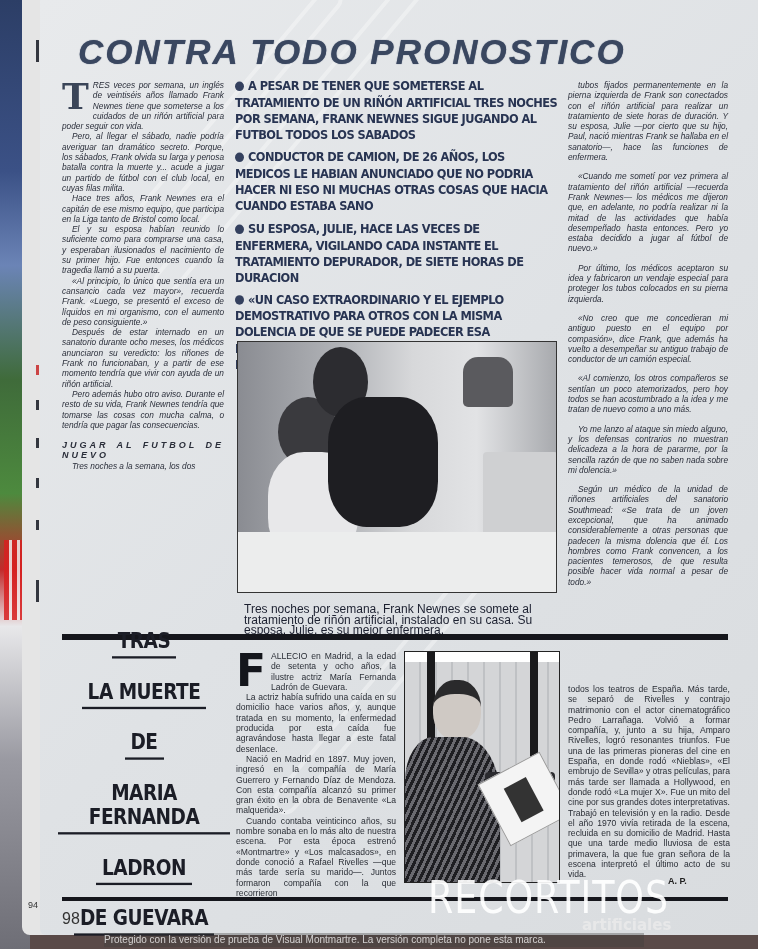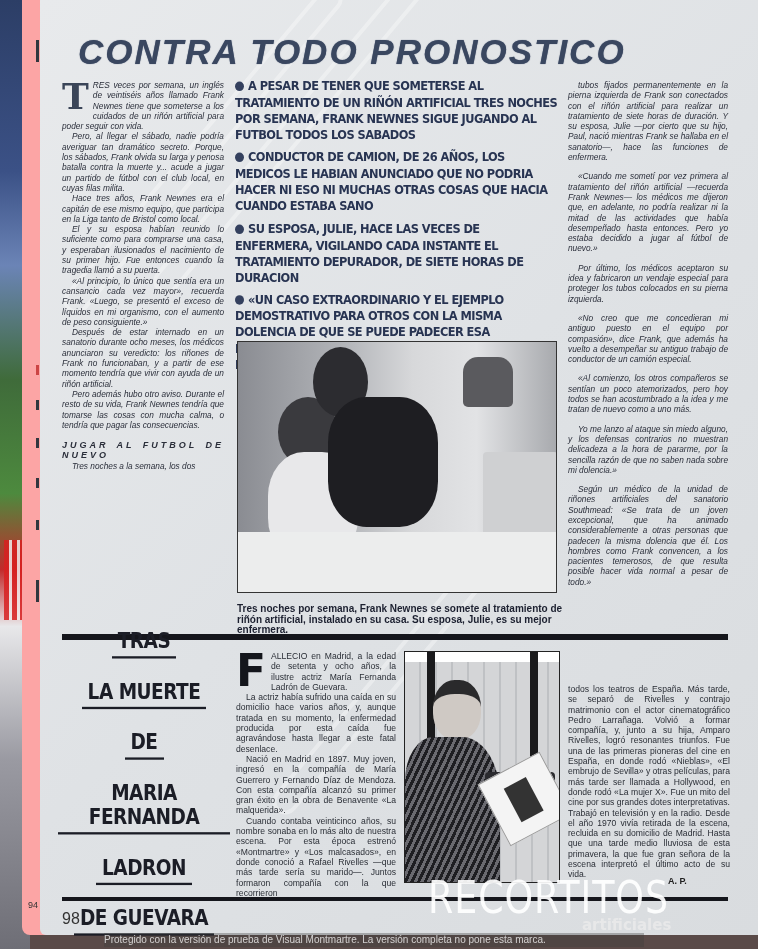--- a/index.html
+++ b/index.html
@@ -15,21 +15,21 @@
     position: absolute; left: 0; top: 0; width: 30px; height: 949px;
     background: linear-gradient(180deg, #2c3e66 0%, #3b5186 18%, #6b84b6 28%, #3f6b3a 40%, #4d8a3e 52%, #c22a2a 60%, #e8e8ea 66%, #9a9aa2 80%, #6e6e76 100%);
   }
   .left-strip .red-text {
     position: absolute; left: 4px; top: 540px; width: 22px; height: 80px;
     background: repeating-linear-gradient(90deg, #d82020 0 5px, #f2eaea 5px 8px);
     opacity: .85;
   }
   .prev-page {
     position: absolute; left: 22px; top: 0; width: 30px; height: 935px;
-    background: #fca5a5; border-right: 1px solid #9a9ea4;
+    background: #e5e5e5; border-right: 1px solid #9a9ea4;
     border-radius: 0 0 0 8px;
     padding-left: 20px;
   }
   .prev-page .tick { position: absolute; left: 14px; width: 3px; background: #33363e; }
   .prev-page .pnum { position: absolute; left: 6px; top: 900px; font-size: 9px; color: #333; }
   .page {
     position: absolute; left: 40px; top: 0; width: 718px; height: 935px;
     background: linear-gradient(135deg, #e8eaec 0%, #dfe2e5 50%, #d9dcdf 100%);
     border-radius: 0 0 0 6px;
   }
@@ -65,22 +65,22 @@
     display: inline-block; width: 9px; height: 9px; border-radius: 50%;
     background: #34405e; margin-right: 4px; vertical-align: -1px;
   }
   .photo1 {
     position: absolute; left: 197px; top: 341px; width: 320px; height: 252px;
     border: 1px solid #333; overflow: hidden;
     background: linear-gradient(90deg, #8a8c92 0%, #b5b7bb 35%, #d7d8da 55%, #e2e3e5 75%, #a8aaae 100%);
   }
   .photo1 .shape { position: absolute; border-radius: 50%; }
   .caption {
-    position: absolute; left: 197px; top: 604px; width: 330px;
-    font-size: 10px; line-height: 10.5px; font-weight: bold; color: #1c2030;
+    position: absolute; left: 204px; top: 604px; width: 330px;
+    font-size: 12px; line-height: 10.5px; font-weight: normal; color: #1c2030;
   }
   .divider {
     position: absolute; left: 22px; top: 634px; width: 666px; height: 6px; background: #15161c;
   }
   .obit-title {
     position: absolute; left: 18px; top: 650px; width: 172px; text-align: center;
     font-family: "DejaVu Sans", sans-serif; font-weight: bold; font-size: 18.5px;
     letter-spacing: -0.5px; color: #1b1d26; transform: scaleY(1.15);
   }
   .obit-title div { margin-bottom: 18px; }

